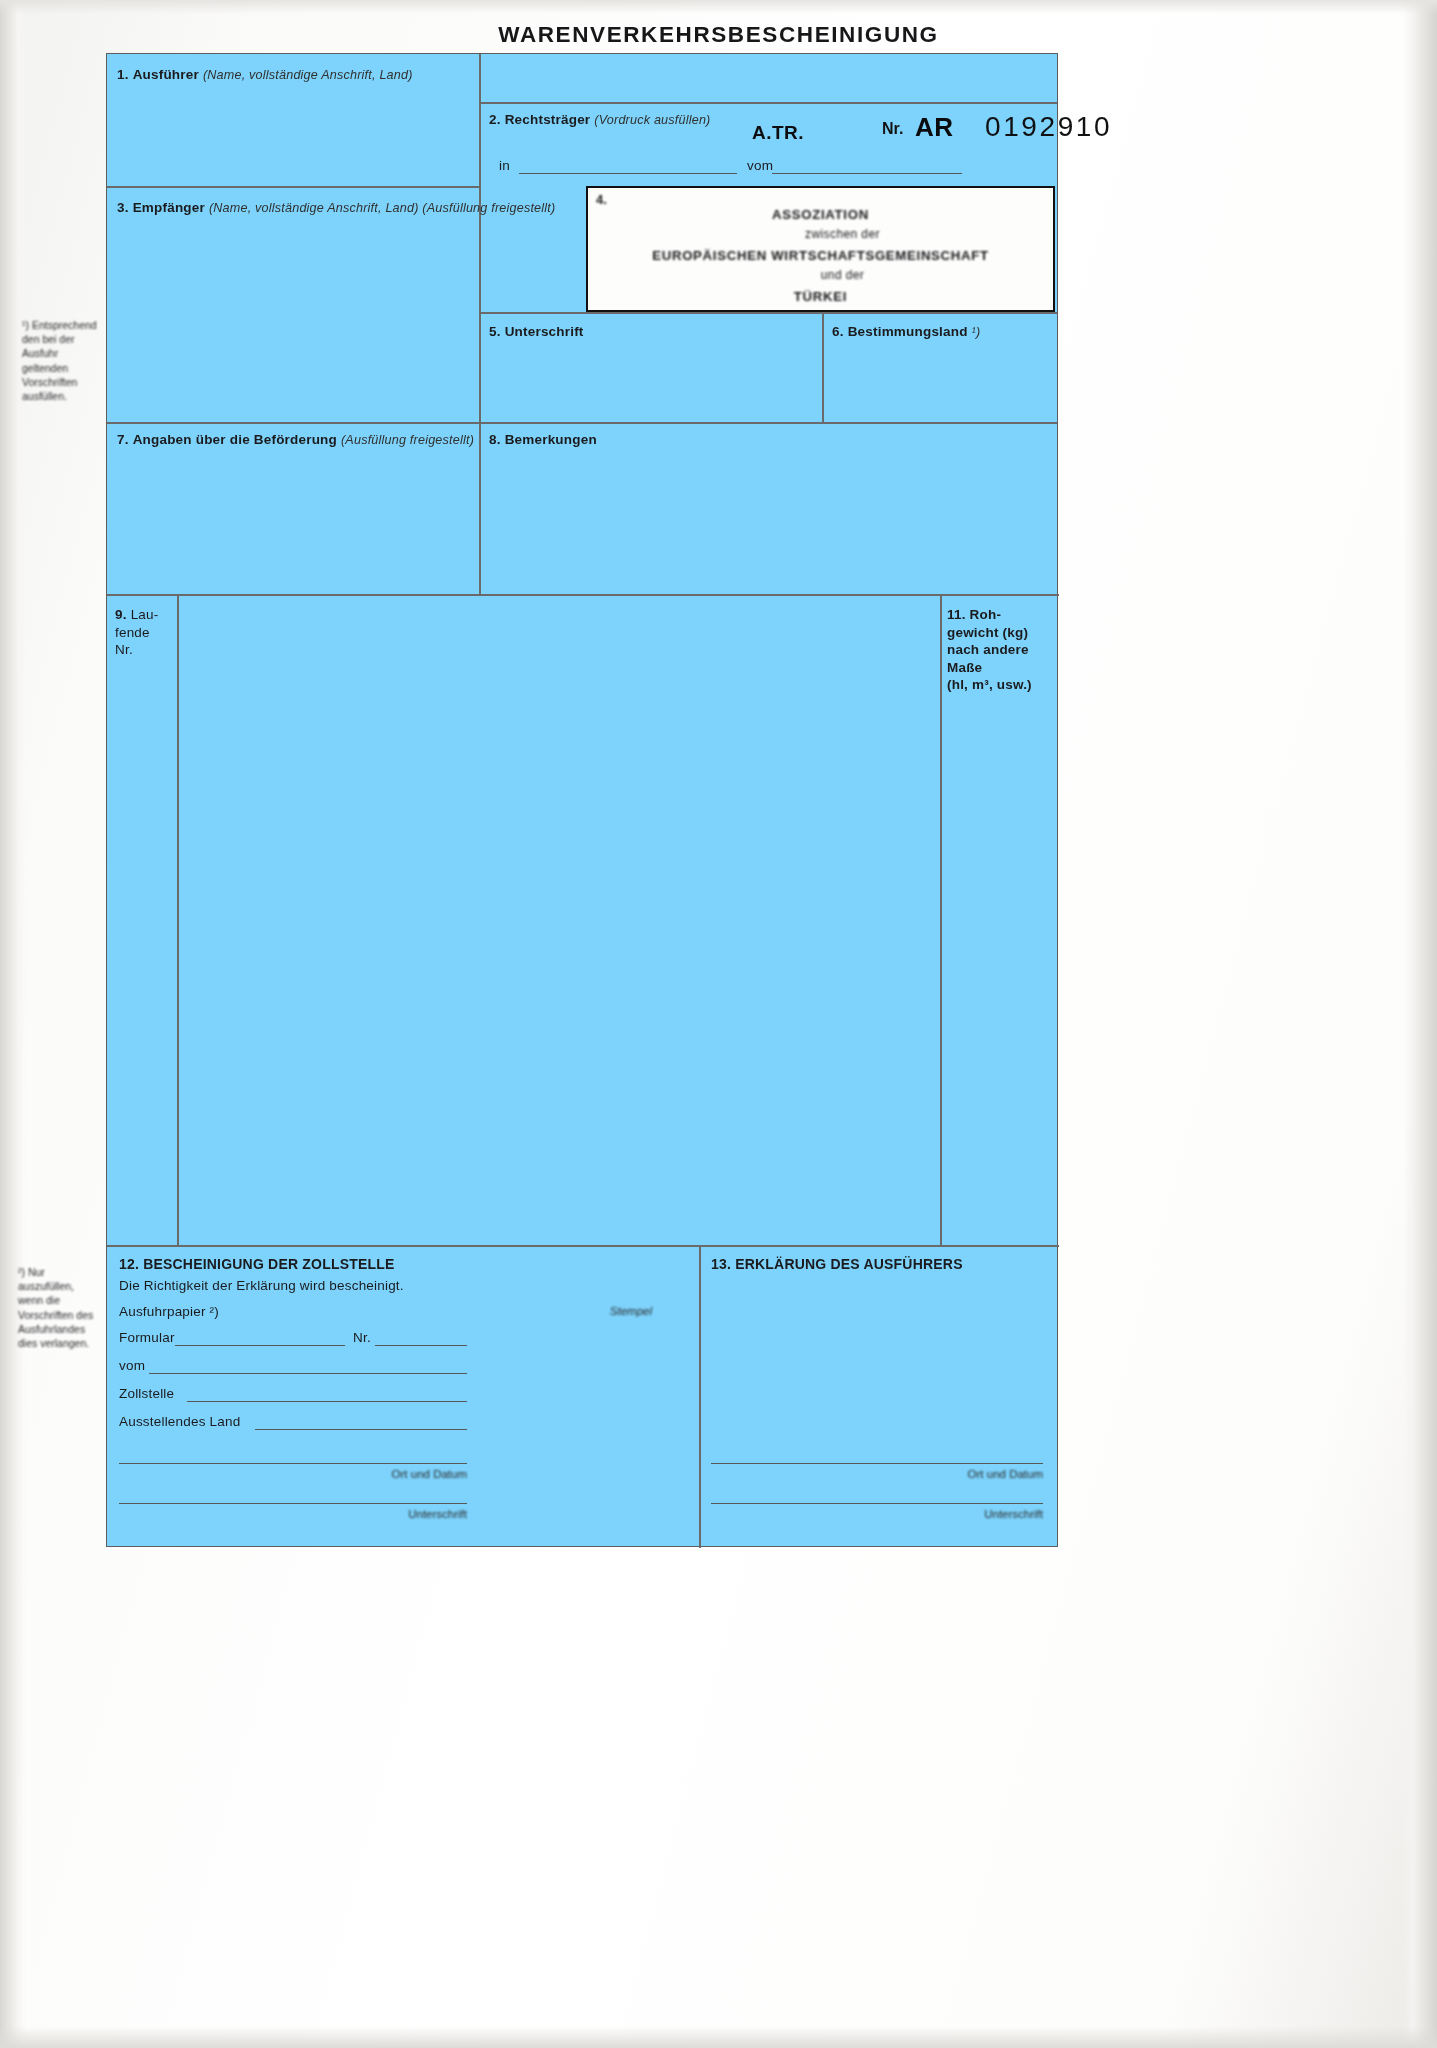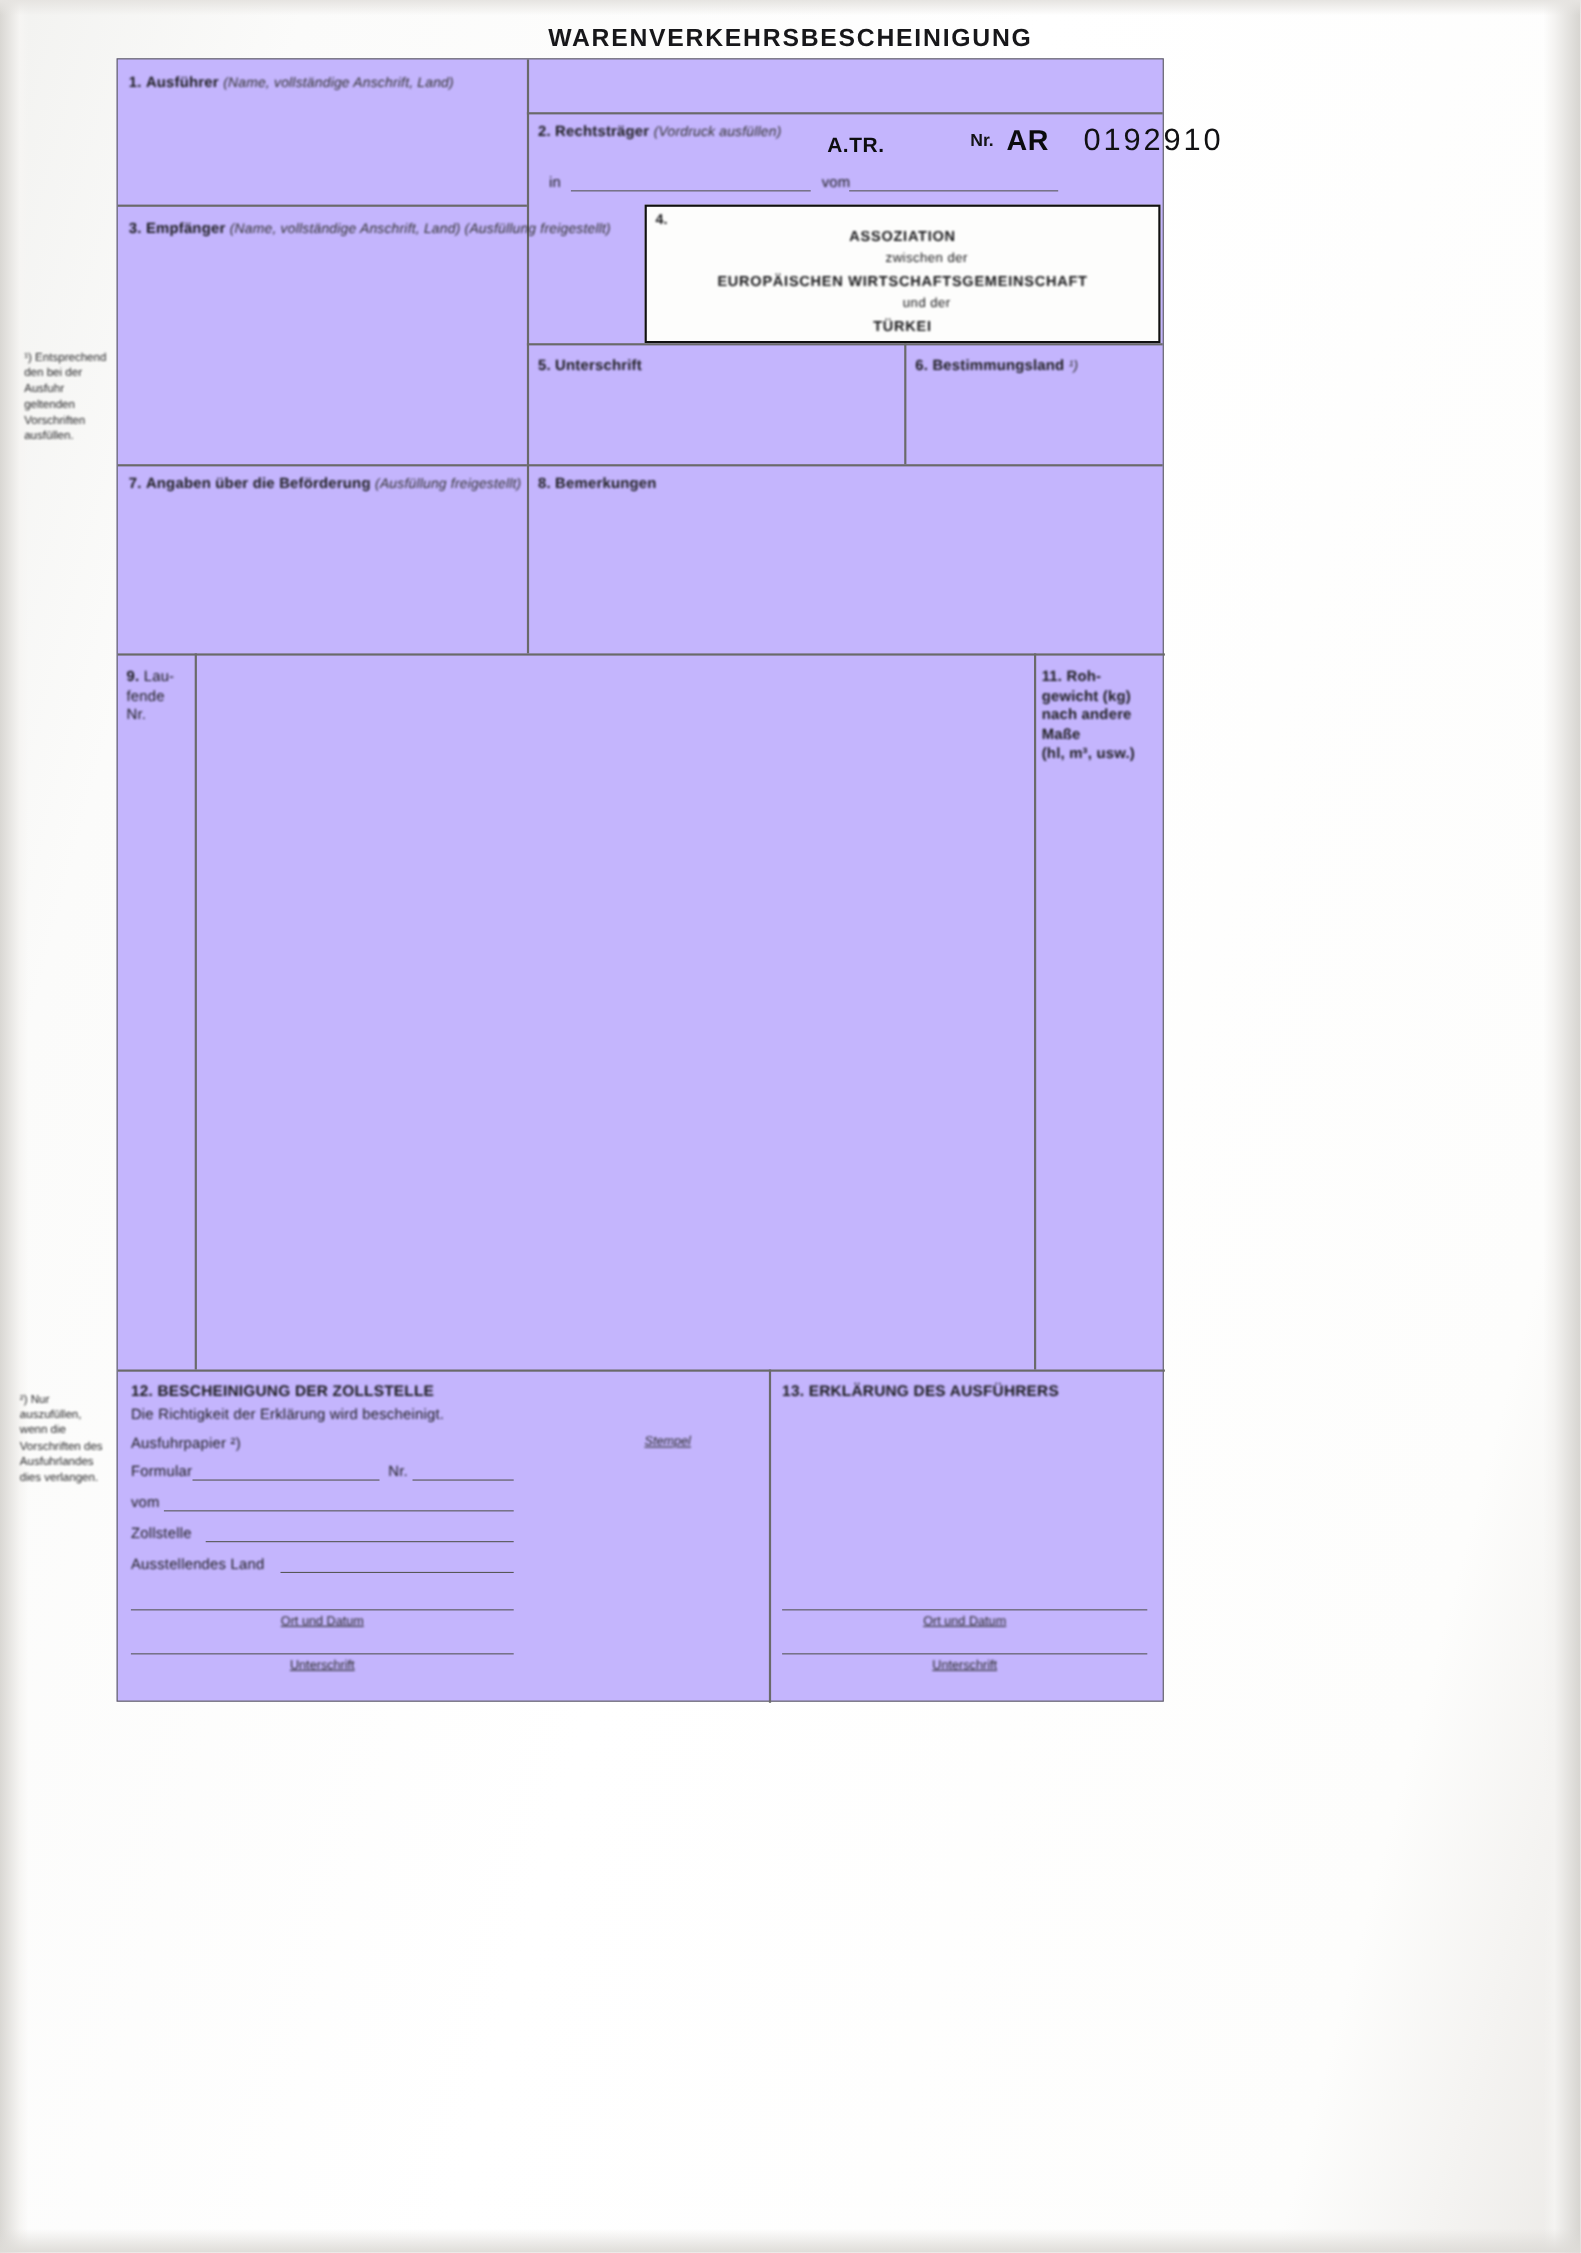--- a/index.html
+++ b/index.html
@@ -57,21 +57,21 @@
 
   
   #form {
     position: absolute;
     left: 106px;
     top: 53px;
     width: 952px;
     height: 1494px;
     border: 1.6px solid #5d5d5d;
     box-sizing: border-box;
-    background: #c4b5fd;
+    background: #7dd3fc;
   }
   .vline, .hline {
     position: absolute;
     background: #6a6a6a;
   }
   .vline { width: 1.5px; }
   .hline { height: 1.5px; }
 
   
   .lbl {
@@ -185,22 +185,21 @@
     height: 1px;
     background: #575757;
   }
 
   
   .caption {
     position: absolute;
     font-size: 11.5px;
     color: #2b2b2d;
     filter: blur(0.9px);
-    text-align: center;
-    text-decoration: underline;
+    text-align: right;
   }
 </style>
 </head>
 <body>
 
 <div id="page"></div>
 <div id="edge-left"></div>
 <div id="edge-right"></div>
 <div id="edge-top"></div>
 <div id="edge-bottom"></div>

